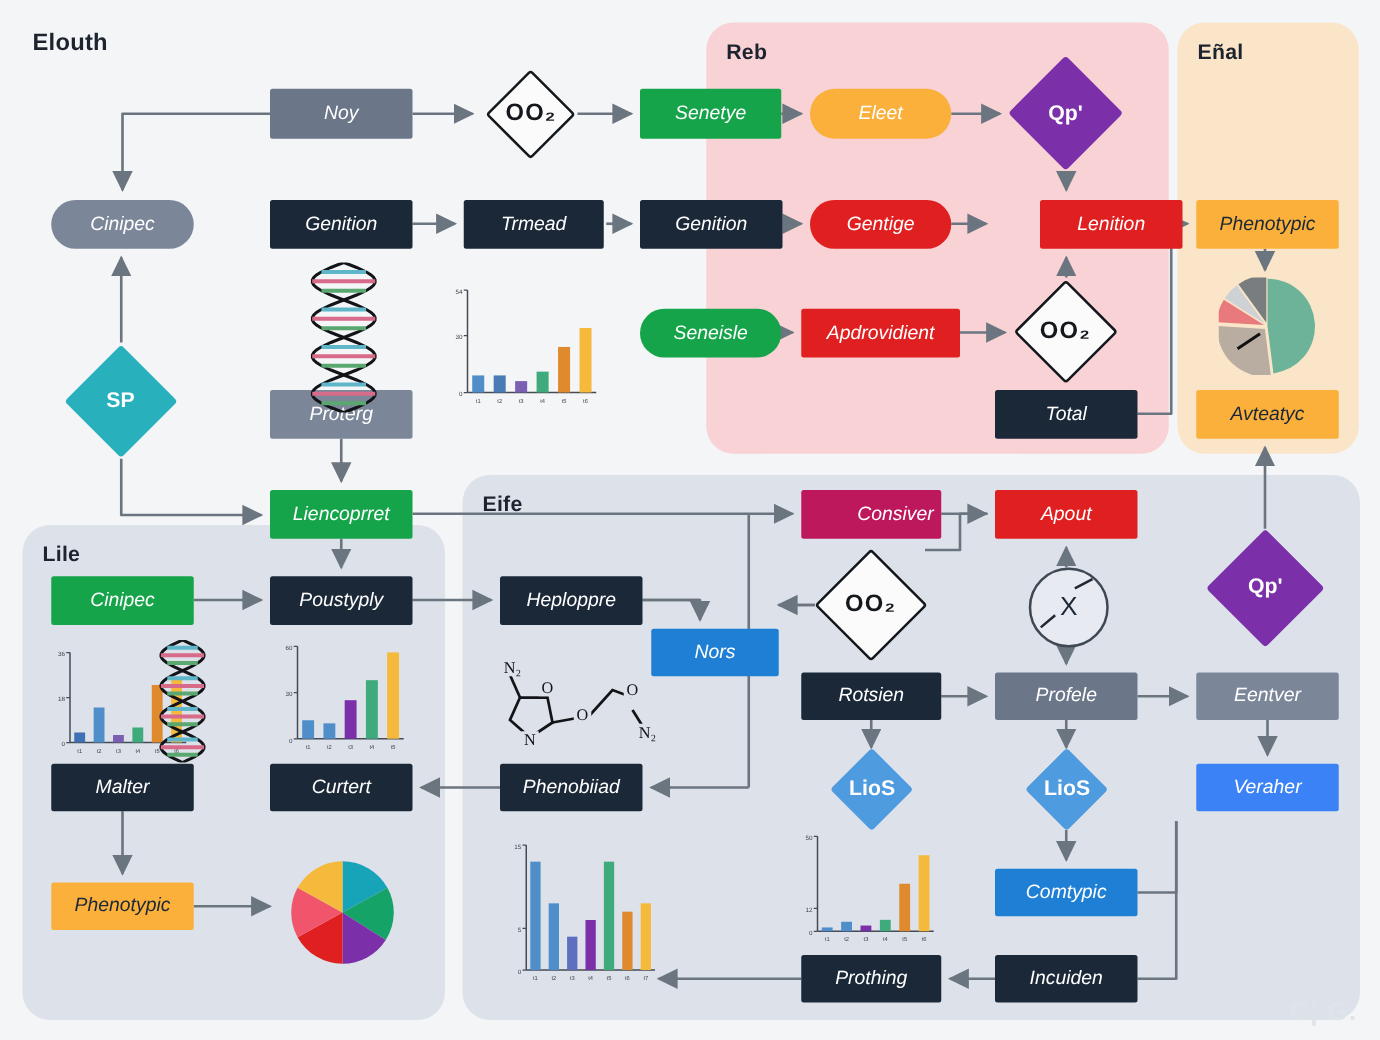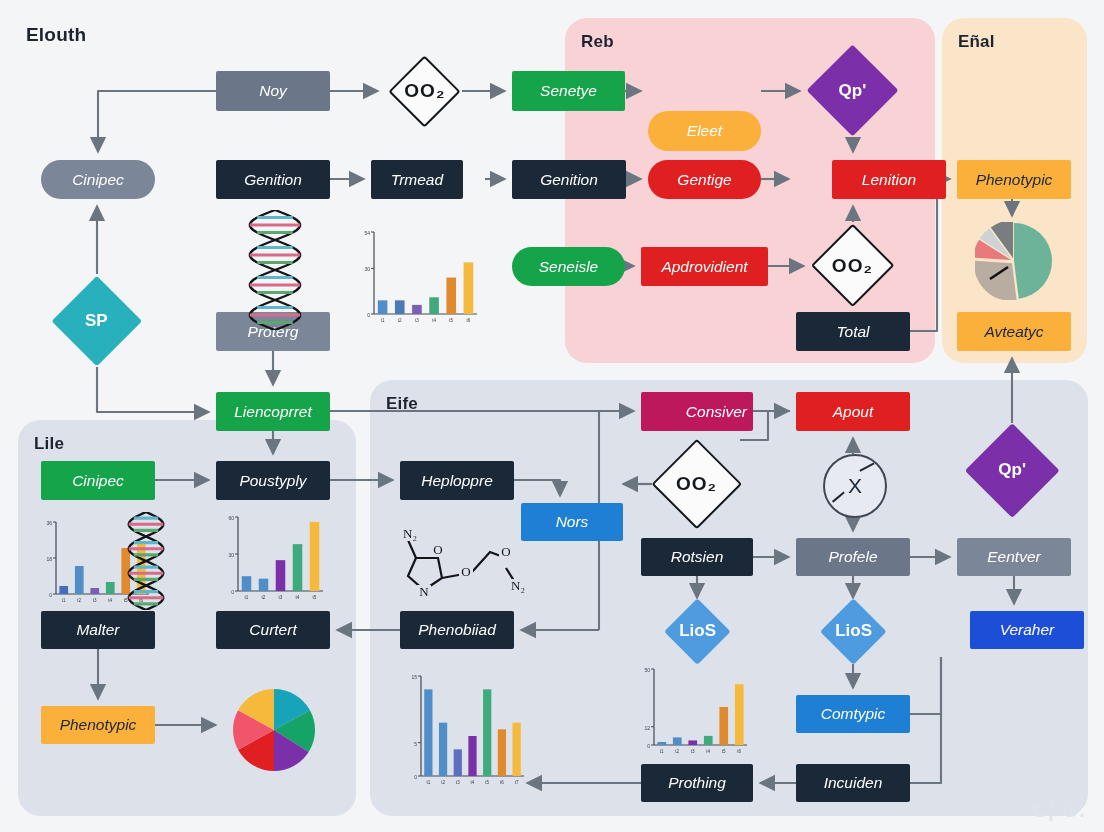--- a/index.html
+++ b/index.html
@@ -156,33 +156,33 @@
   <div id="nodes">
       <div class="node rect" style="left: 216px; top: 71px; width: 114px; height: 40px; background: rgb(107, 119, 137);">
         <span>Noy</span>
       </div>
       <div class="dia outline" style="left: 398.53px; top: 65.53px; width: 50.94px; height: 50.94px;">
         <span>OO₂</span>
       </div>
       <div class="node rect" style="left: 512px; top: 71px; width: 113px; height: 40px; background: rgb(21, 164, 74);">
         <span>Senetye</span>
       </div>
-      <div class="node round" style="left: 648px; top: 71px; width: 113px; height: 40px; background: rgb(251, 176, 59); margin-top: 40px;">
+      <div class="node round" style="left: 648px; top: 71px; width: 113px; height: 40px; background: rgb(251, 176, 59);">
         <span>Eleet</span>
       </div>
       <div class="dia" style="left: 820.455px; top: 58.455px; width: 65.09px; height: 65.09px; background: rgb(123, 47, 168);">
         <span>Qp'</span>
       </div>
       <div class="node round" style="left: 41px; top: 160px; width: 114px; height: 39px; background: rgb(123, 135, 153);">
         <span>Cinipec</span>
       </div>
       <div class="node rect" style="left: 216px; top: 160px; width: 114px; height: 39px; background: rgb(27, 40, 56);">
         <span>Genition</span>
       </div>
-      <div class="node rect" style="left: 371px; top: 160px; width: 92px; height: 39px; background: rgb(27, 40, 56);">
+      <div class="node rect" style="left: 371px; top: 160px; width: 112px; height: 39px; background: rgb(27, 40, 56);">
         <span>Trmead</span>
       </div>
       <div class="node rect" style="left: 512px; top: 160px; width: 114px; height: 39px; background: rgb(27, 40, 56);">
         <span>Genition</span>
       </div>
       <div class="node round" style="left: 648px; top: 160px; width: 113px; height: 39px; background: rgb(224, 32, 32);">
         <span>Gentige</span>
       </div>
       <div class="node rect" style="left: 796px; top: 160px; width: 114px; height: 39px; background: rgb(224, 32, 32); margin-left: 36px;">
         <span>Lenition</span>
@@ -260,21 +260,21 @@
       </div>
       <div class="node rect" style="left: 400px; top: 611px; width: 114px; height: 38px; background: rgb(27, 40, 56);">
         <span>Phenobiiad</span>
       </div>
       <div class="dia" style="left: 673.653px; top: 607.653px; width: 46.695px; height: 46.695px; background: rgb(79, 155, 223);">
         <span>LioS</span>
       </div>
       <div class="dia" style="left: 829.653px; top: 607.653px; width: 46.695px; height: 46.695px; background: rgb(79, 155, 223);">
         <span>LioS</span>
       </div>
-      <div class="node rect" style="left: 957px; top: 611px; width: 114px; height: 38px; background: #1d4ed8; margin-left: 13px;">
+      <div class="node rect" style="left: 957px; top: 611px; width: 114px; height: 38px; background: #3b82f6;">
         <span>Veraher</span>
       </div>
       <div class="node rect" style="left: 796px; top: 695px; width: 114px; height: 38px; background: rgb(31, 127, 212);">
         <span>Comtypic</span>
       </div>
       <div class="node rect" style="left: 41px; top: 706px; width: 114px; height: 38px; background: rgb(251, 176, 59); color: rgb(27, 40, 56);">
         <span>Phenotypic</span>
       </div>
       <div class="node rect" style="left: 641px; top: 764px; width: 112px; height: 38px; background: rgb(27, 40, 56);">
         <span>Prothing</span>

